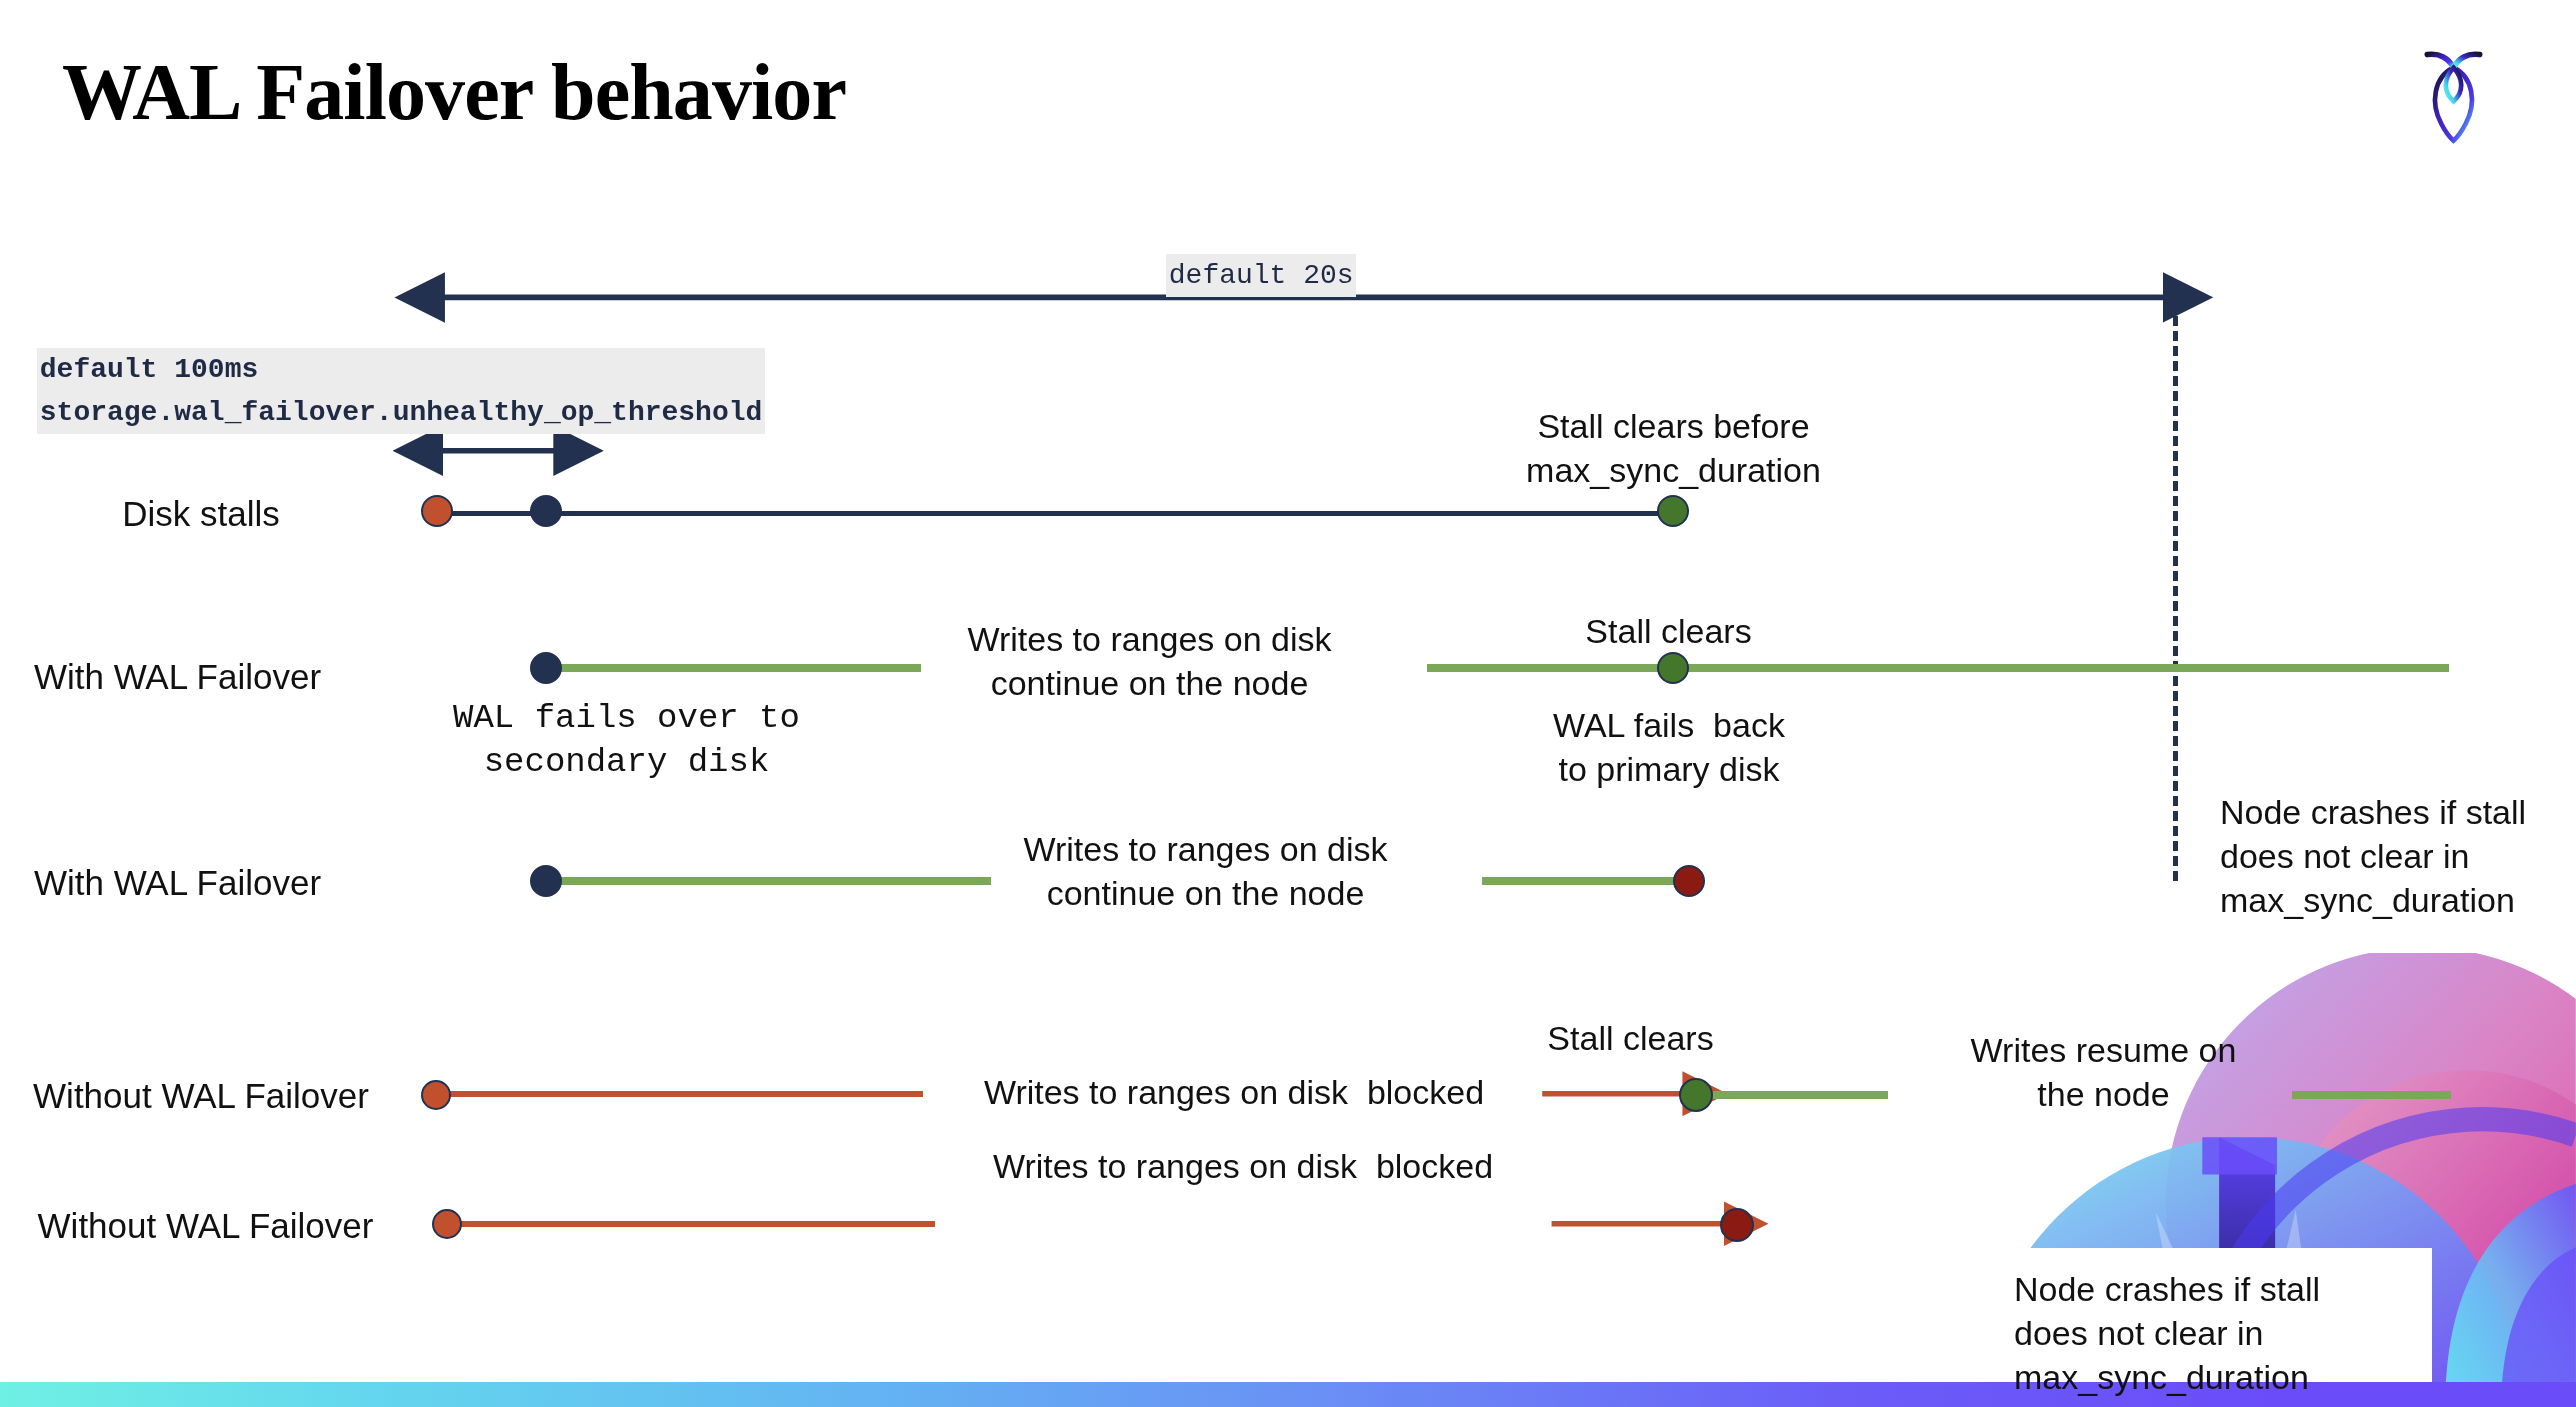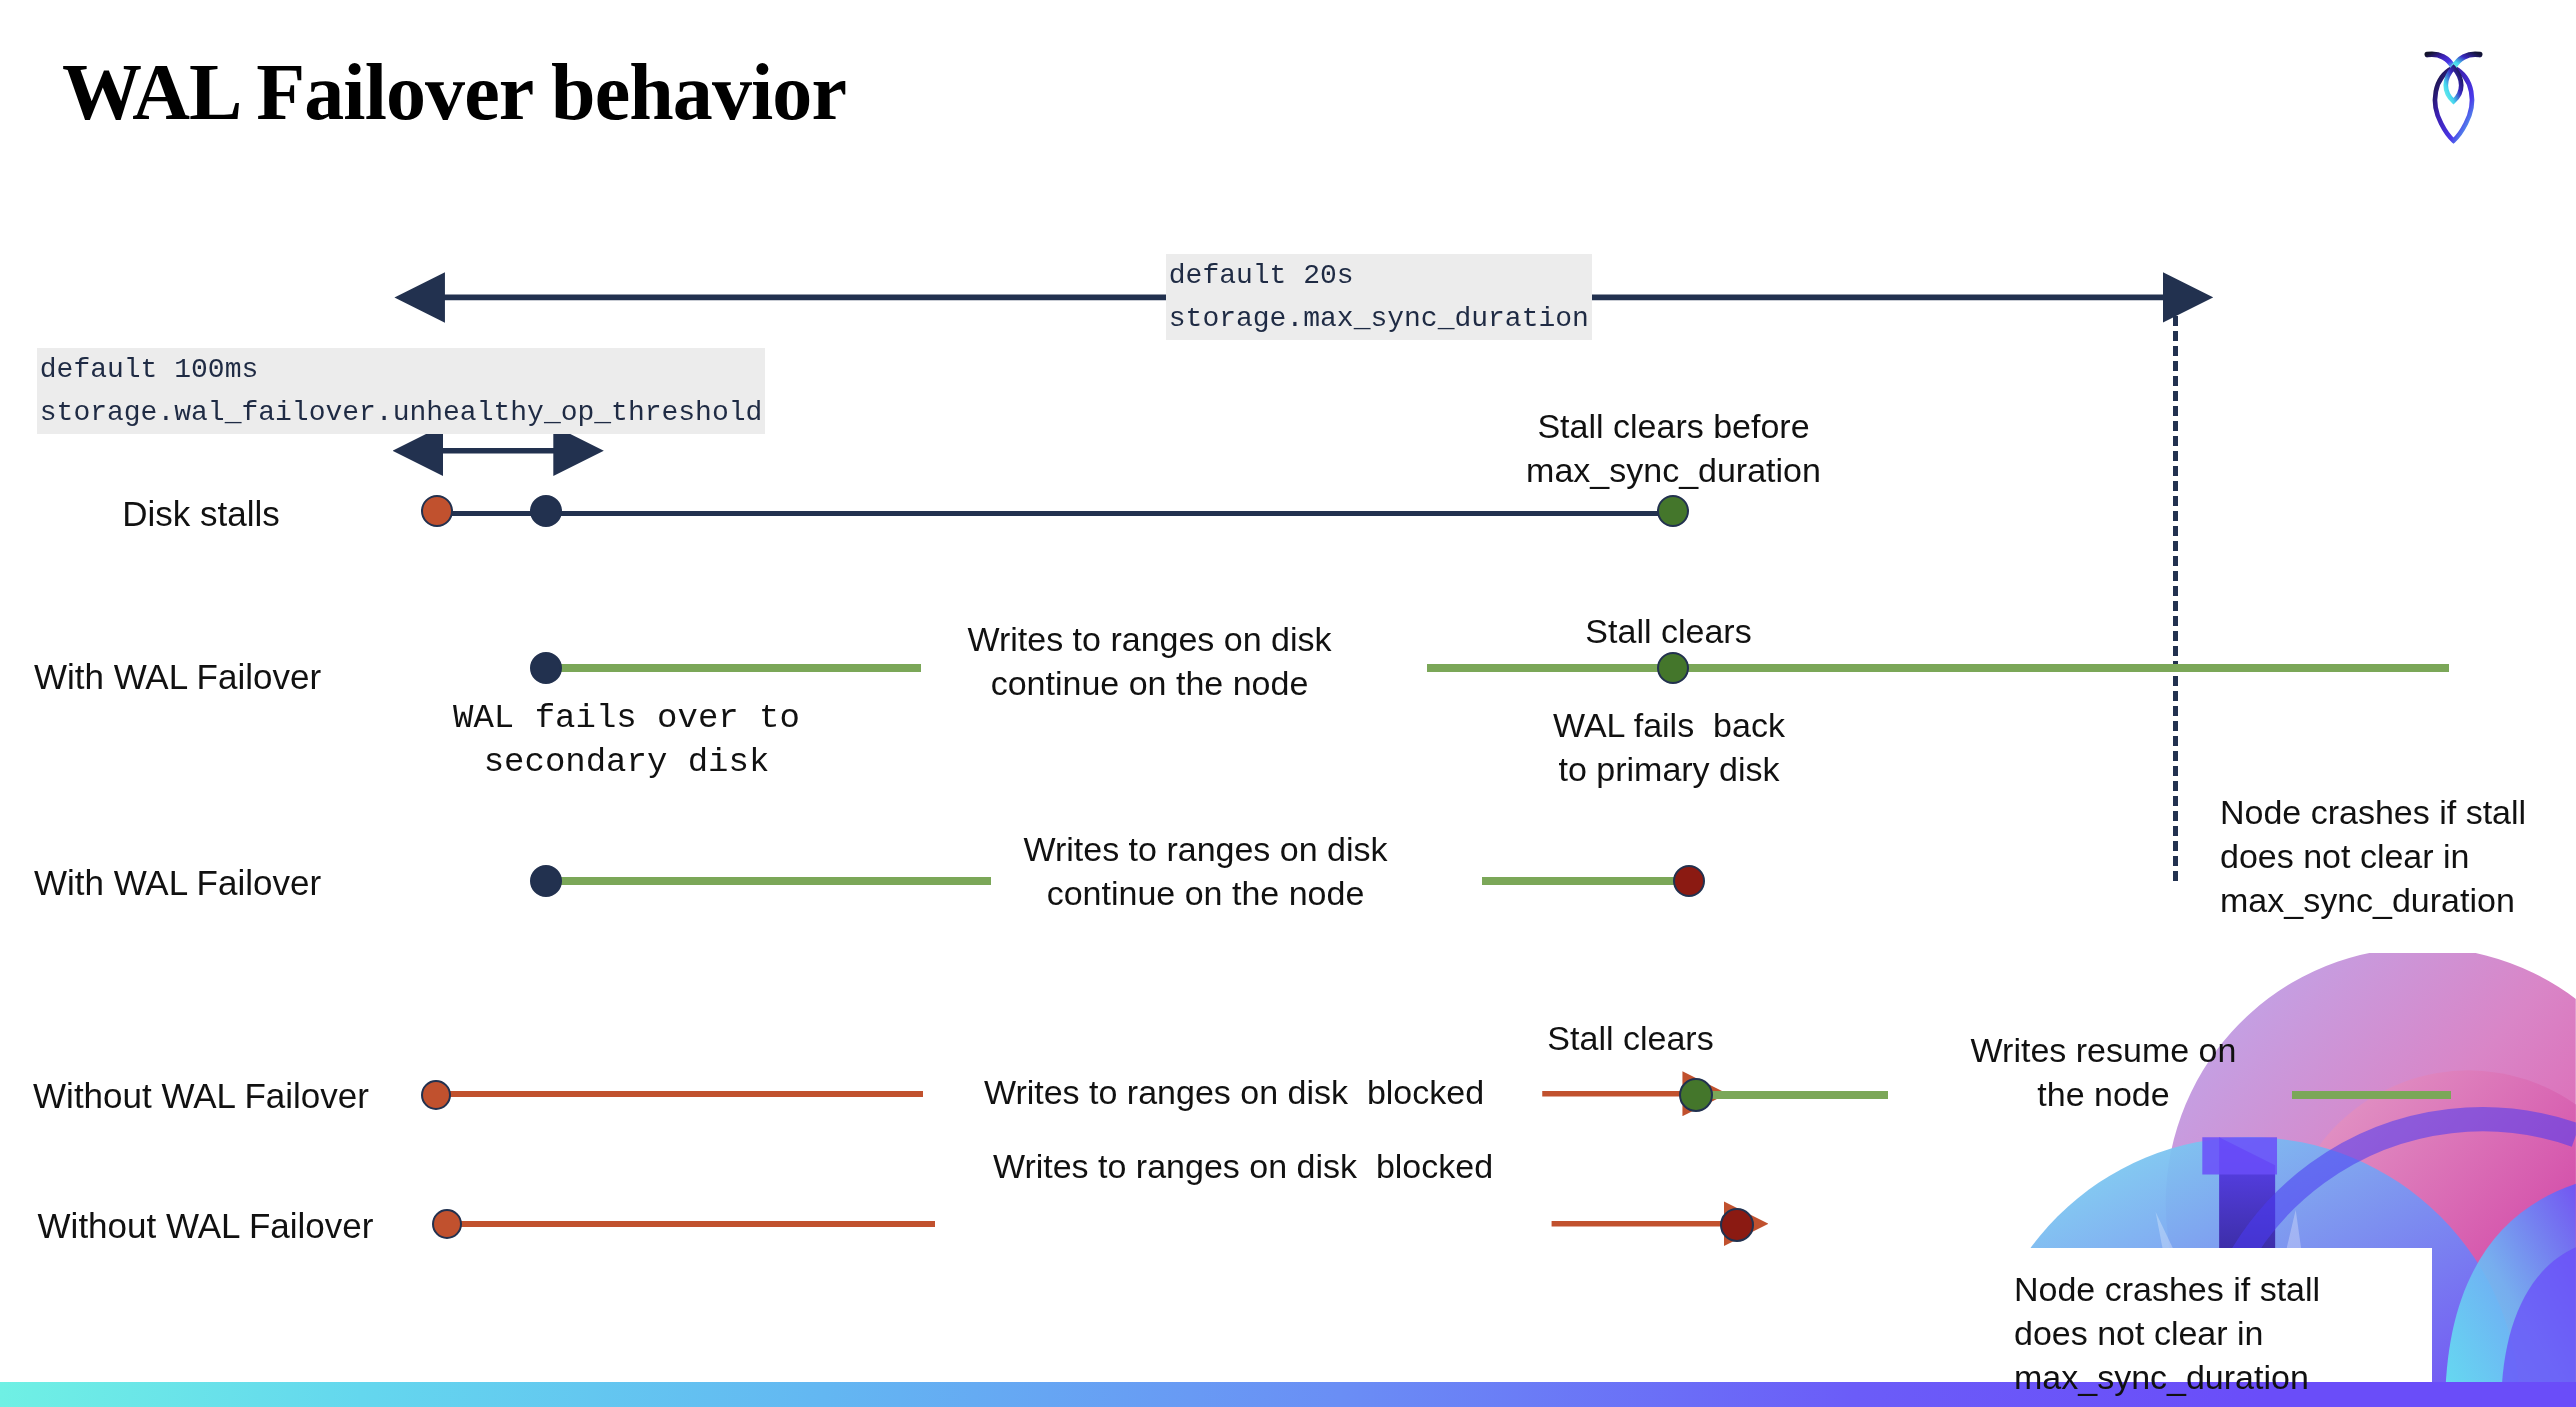--- a/index.html
+++ b/index.html
@@ -268,24 +268,23 @@
 
     <line x1="1650" y1="1170" x2="1806" y2="1170" stroke="#c1512e" stroke-width="6" marker-end="url(#ah-red-r)"></line>
 
     <line x1="1660" y1="1309" x2="1850" y2="1309" stroke="#c1512e" stroke-width="6" marker-end="url(#ah-red-r)"></line>
   </svg>
 
   <div class="dashed-v" style="left:2173px; top:301px; height:580px;"></div>
 
   <div class="code-label" style="left:1142px; top:254px;padding-left:24px;">
     <span class="ln">default 20s</span>
-    <span class="ln">storage.max_sync_duration</span>
   </div>
 
-  <div class="code-label" style="left:37px; top:348px;">
+  <div class="code-label" style="left:37px; top:348px;font-weight:bold;">
     <span class="ln">default 100ms</span>
     <span class="ln">storage.wal_failover.unhealthy_op_threshold</span>
   </div>
 
   <div class="row-label" style="left:0px; top:494px; width:402px;">Disk stalls</div>
   <div class="seg seg-navy" style="left:439px; top:511px; width:1234px;"></div>
   <div class="dot dot-orange" style="left:421px; top:495px; width:32px; height:32px;"></div>
   <div class="dot dot-navy" style="left:530px; top:495px; width:32px; height:32px;"></div>
   <div class="dot dot-green" style="left:1657px; top:495px; width:32px; height:32px;"></div>
   <div class="note center" style="left:1477px; top:404px; width:393px;">Stall clears before

